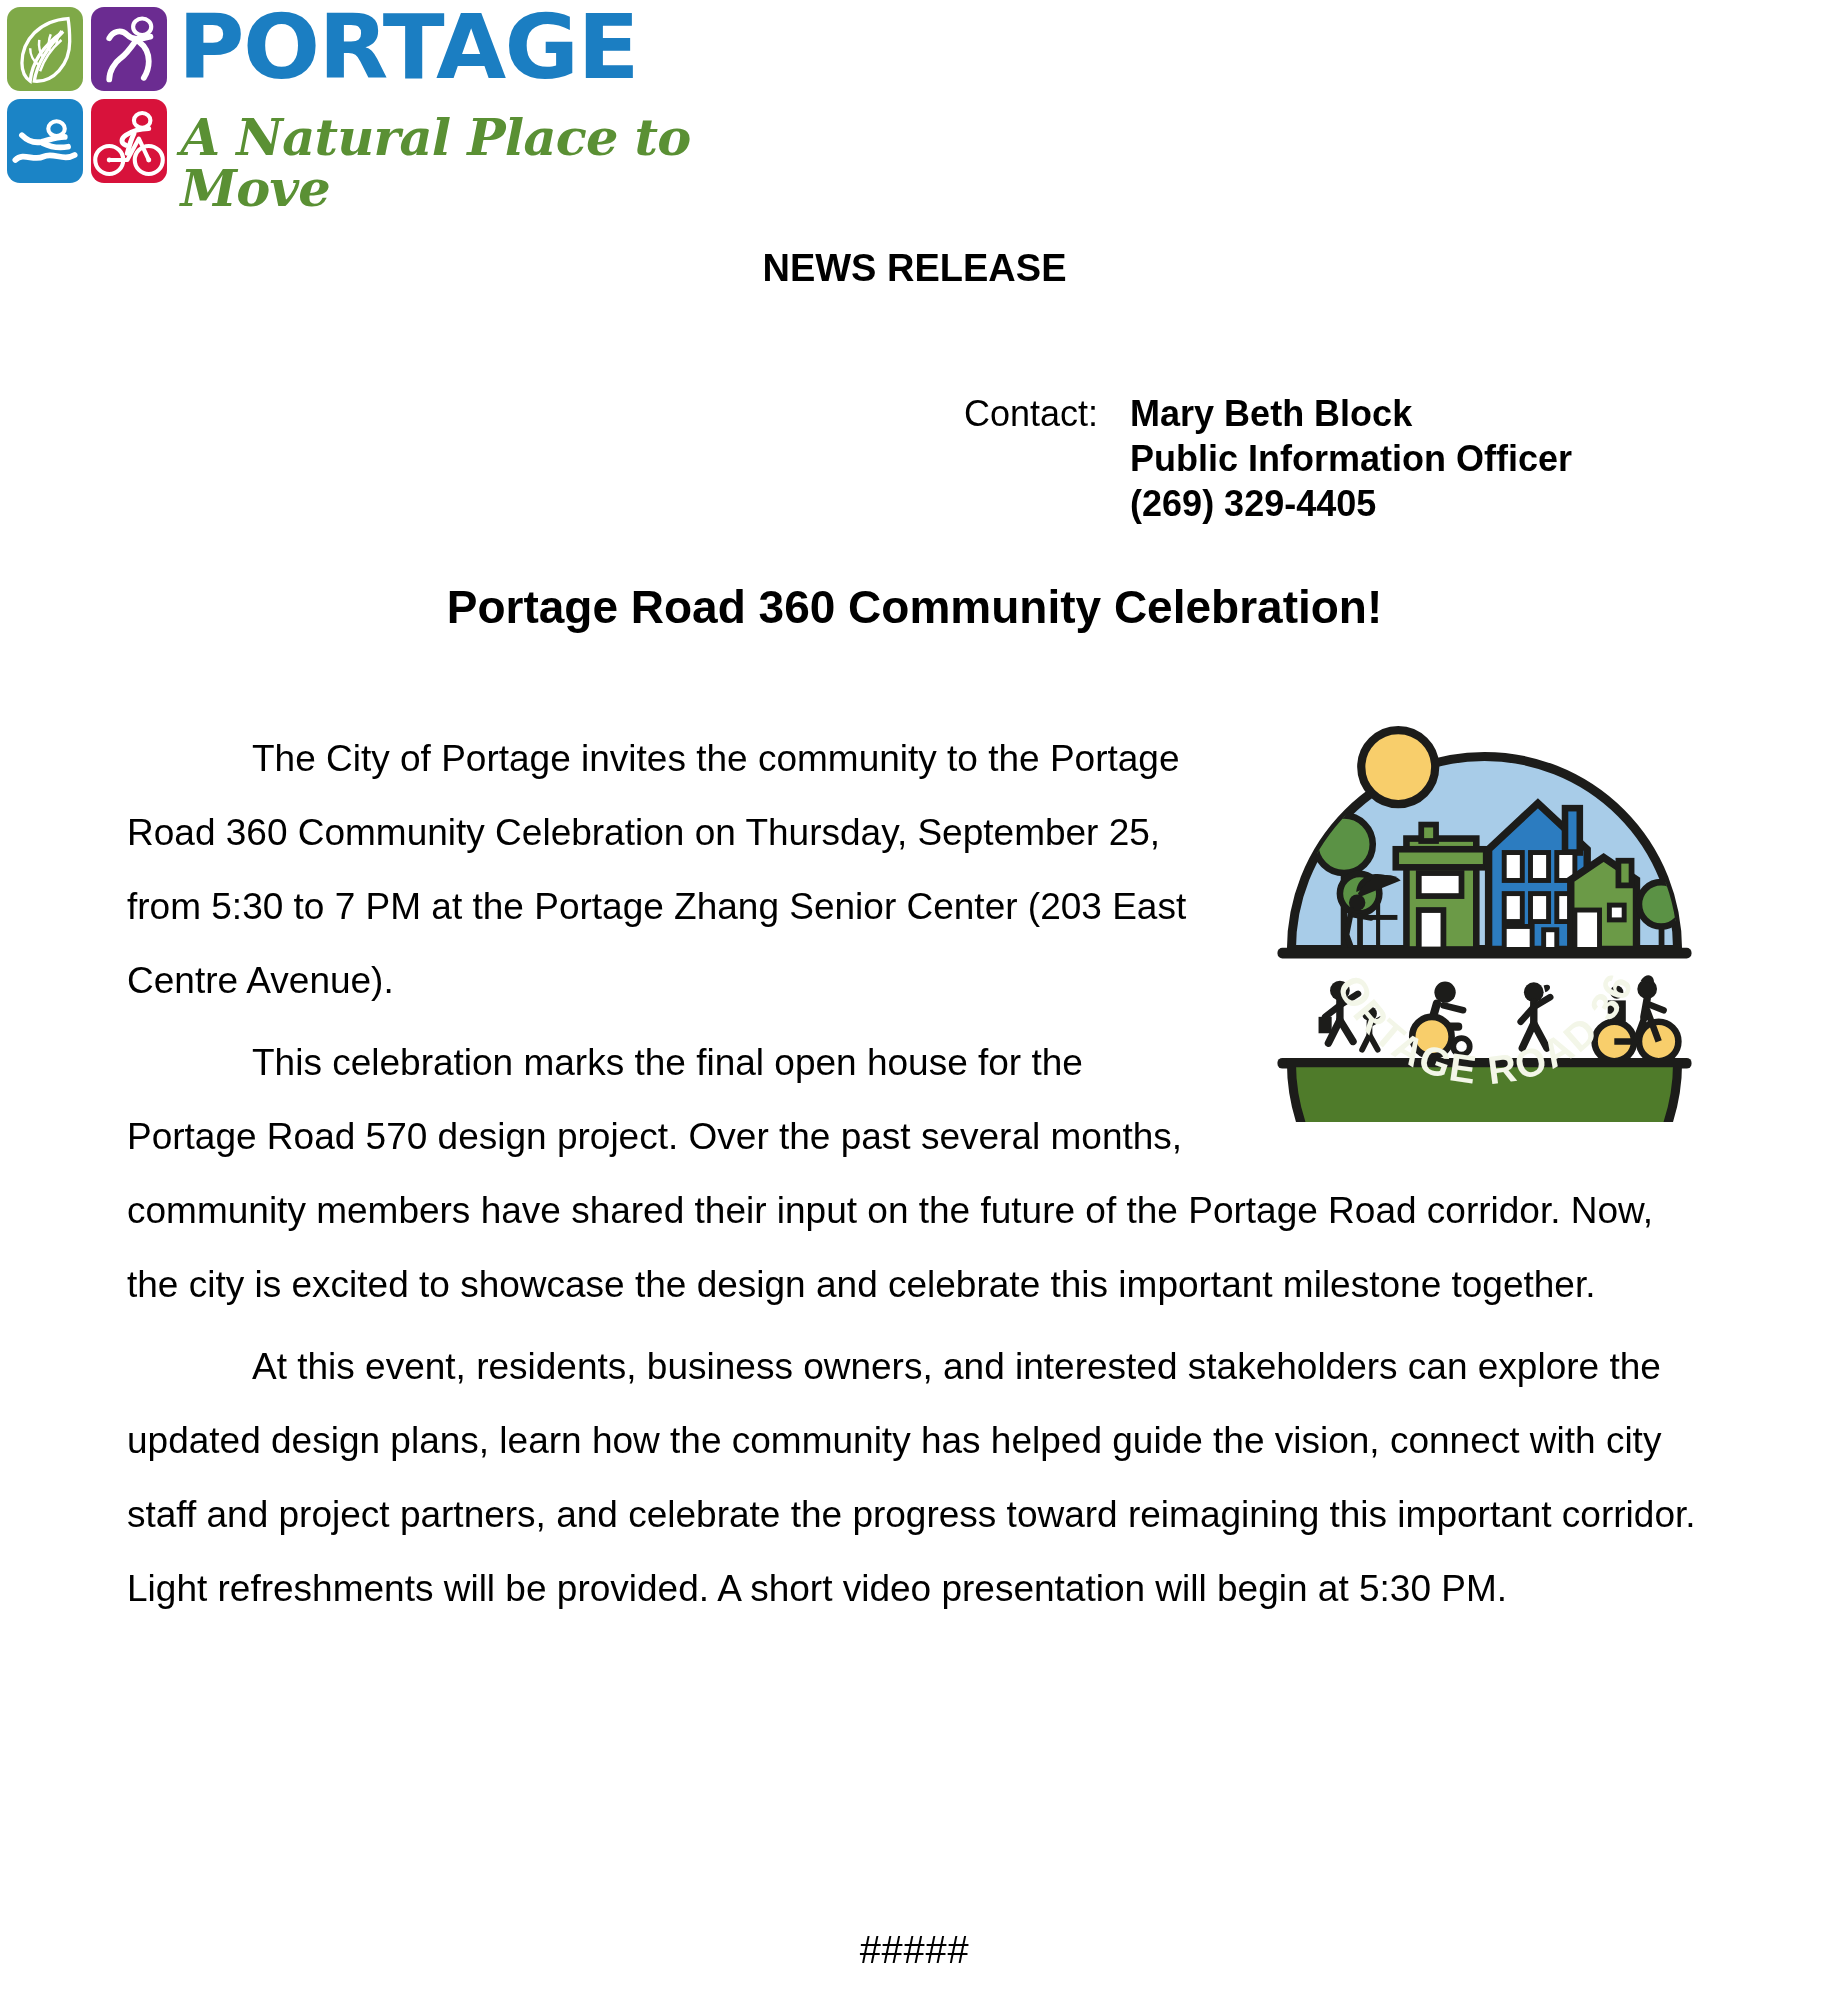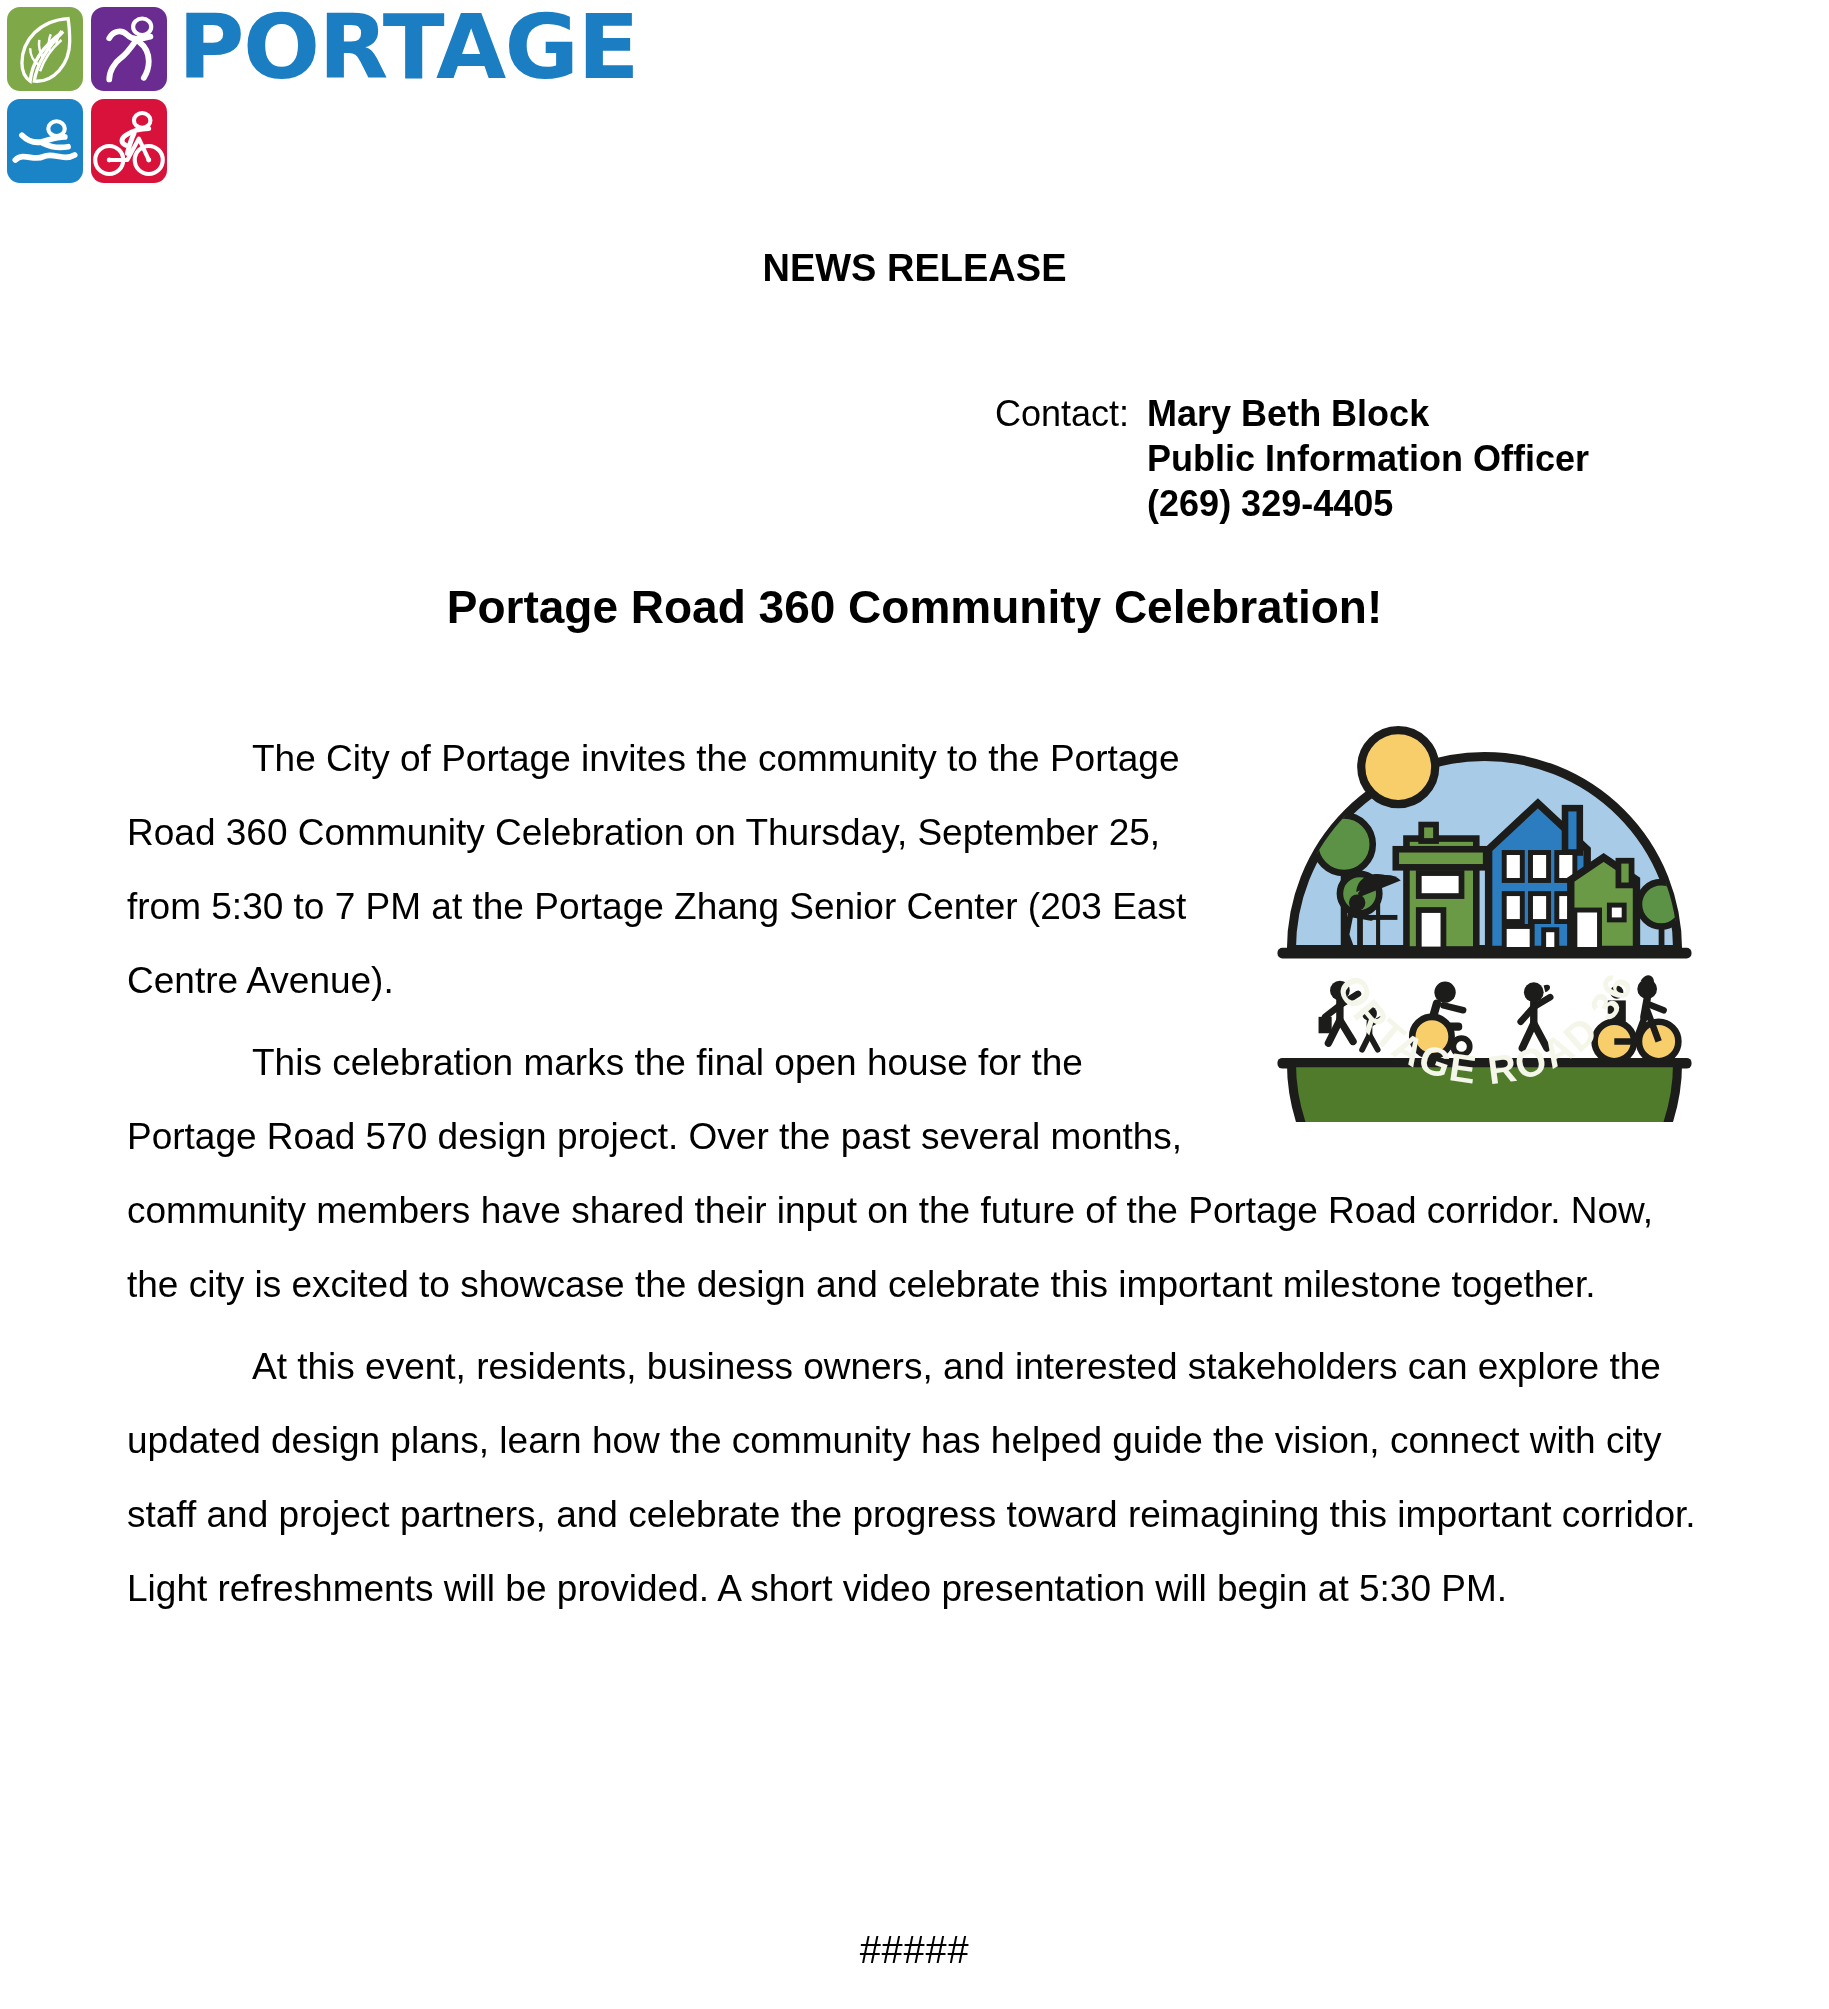--- a/index.html
+++ b/index.html
@@ -88,26 +88,26 @@
 
   .meta-left {
     position: absolute;
     left: 119px;
     top: 391px;
     font-size: 36px;
     line-height: 1.25;
   }
   .meta-right {
     position: absolute;
-    left: 995px;
+    left: 964px;
     top: 391px;
     font-size: 36px;
     line-height: 1.25;
     display: flex;
-    gap: 18px;
+    gap: 32px;
   }
   .meta-right .label { white-space: nowrap; }
   .meta-right .vals div { white-space: nowrap; font-weight: bold; }
 
   .headline {
     position: absolute;
     left: 0;
     top: 580px;
     width: 1829px;
     text-align: center;
@@ -198,20 +198,21 @@
         <ellipse cx="62" cy="26" rx="10" ry="9" fill="none" stroke="#ffffff" stroke-width="5"></ellipse>
         <path d="M70 36 C58 36 48 40 42 44 C36 48 36 54 42 56" fill="none" stroke="#ffffff" stroke-width="6" stroke-linecap="round"></path>
         <path d="M52 42 C48 50 46 58 44 66" fill="none" stroke="#ffffff" stroke-width="6" stroke-linecap="round"></path>
       </svg>
     </div>
 
   </div>
 
   <div class="wordmark" style="color:#1B7EC2;">PORTAGE</div>
 
+  <div class="tagline" style="color:#5A9034;">A Natural Place to Move</div>
 </div>
 
 <div class="doc">
 
   <div class="news-release-title">NEWS RELEASE</div>
 
 
   <div class="meta-right">
     <div class="label">Contact:</div>
     <div class="vals">

